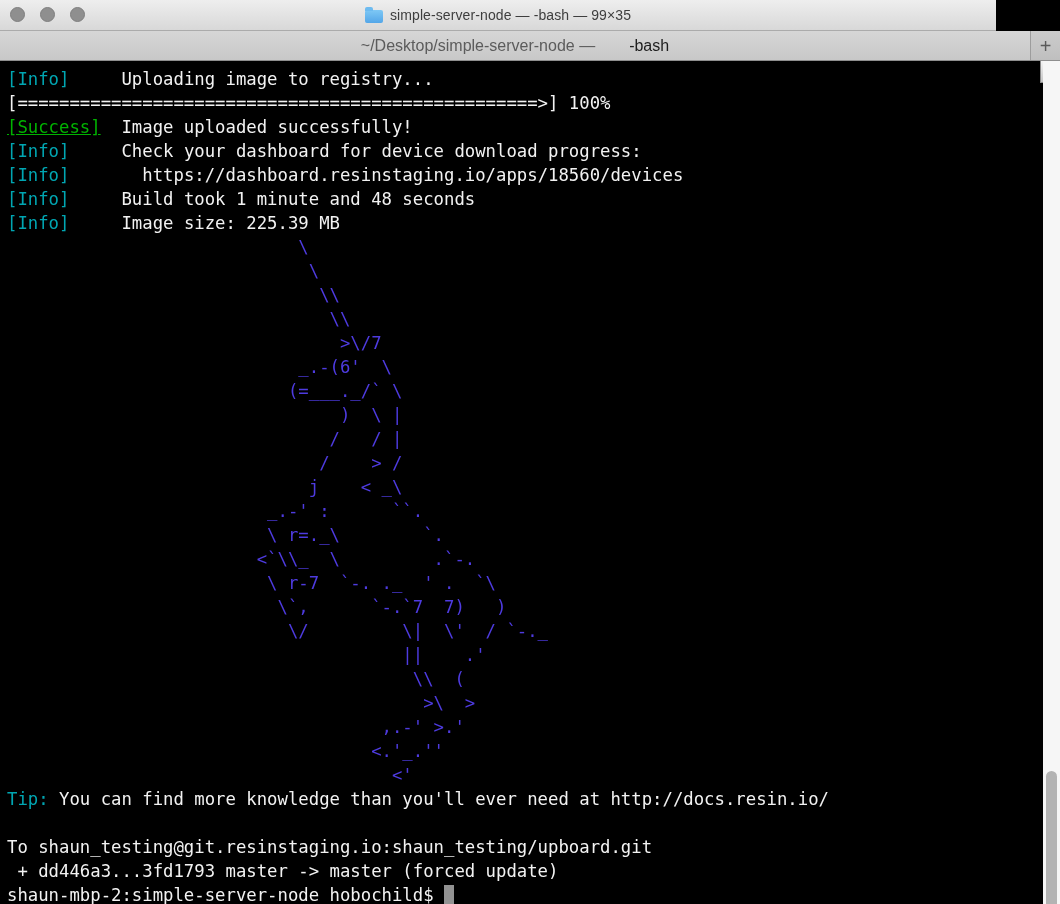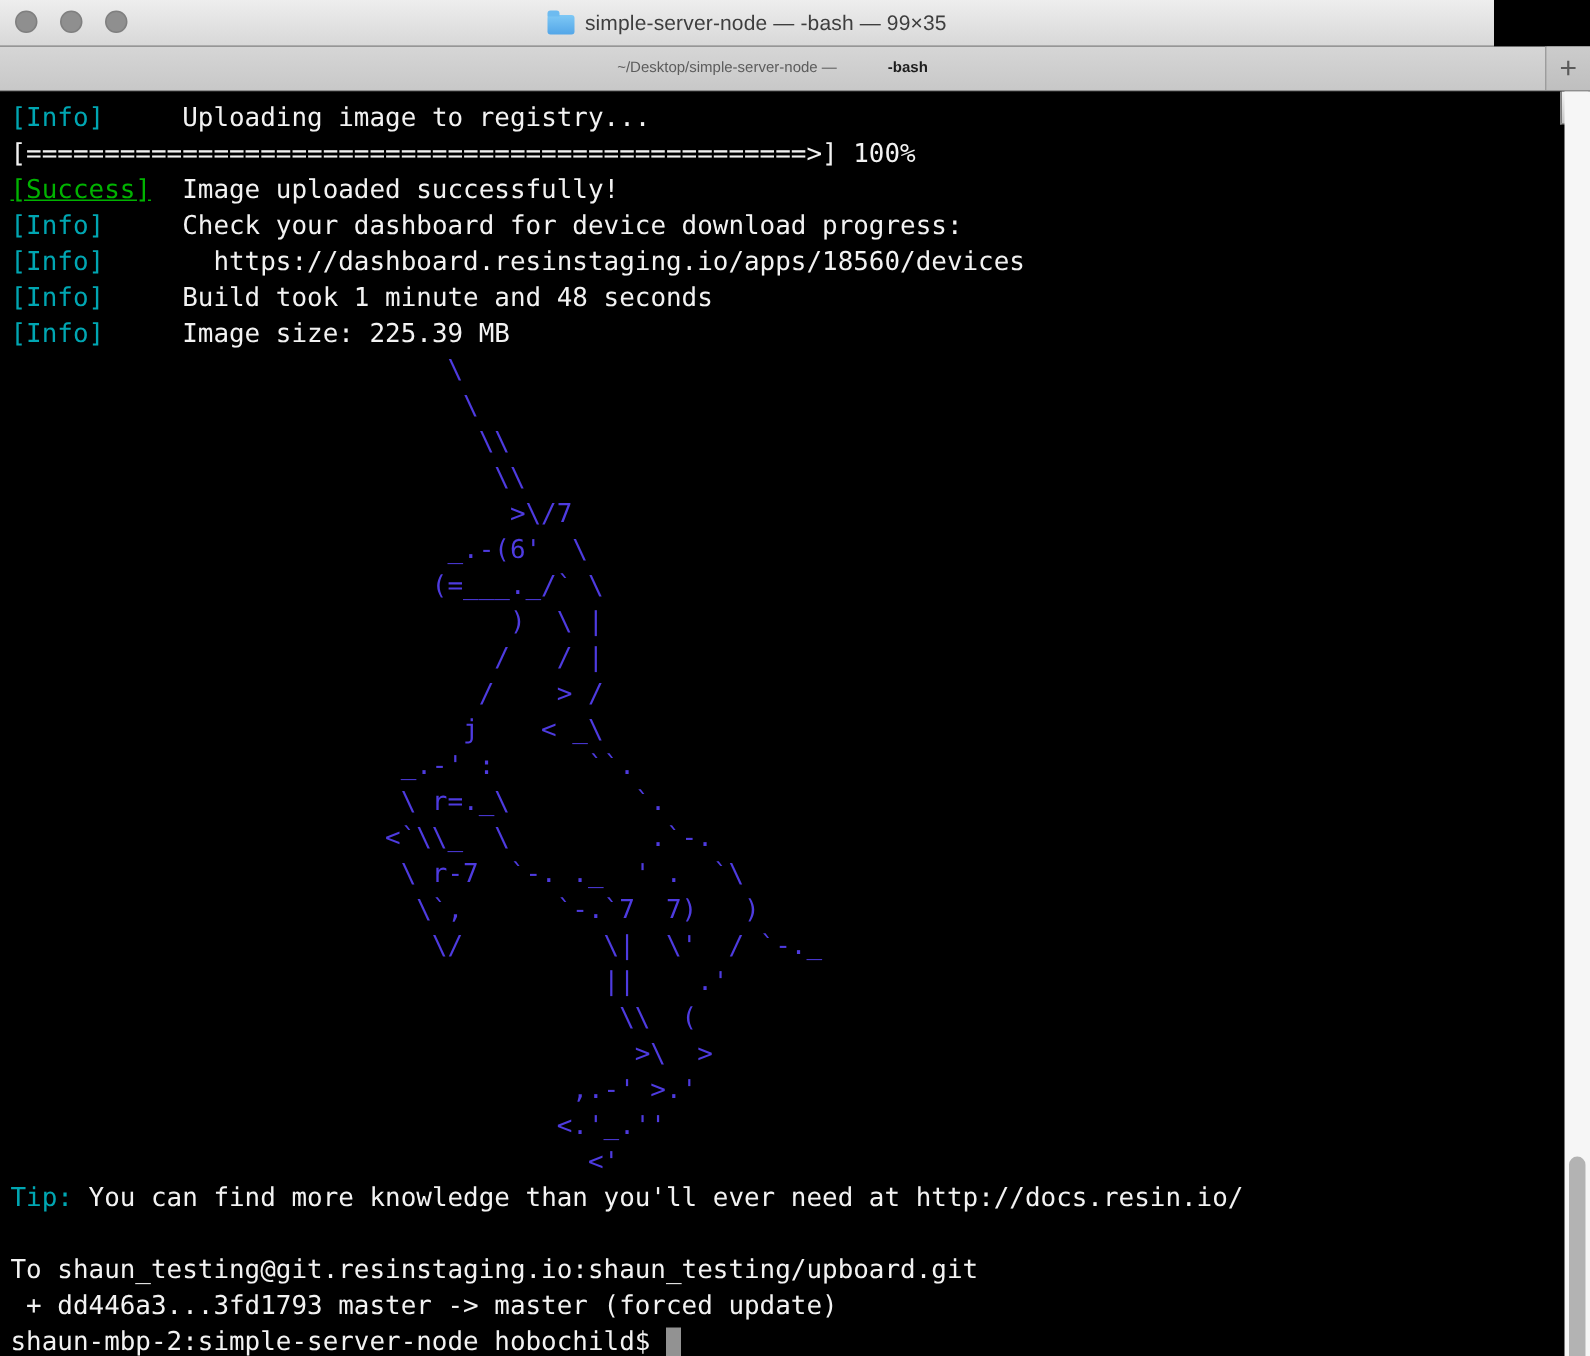--- a/index.html
+++ b/index.html
@@ -37,23 +37,23 @@
 
   
   .tabbar{
     position:absolute;top:31px;left:0;width:1060px;height:29px;
     background:linear-gradient(#d6d6d6,#c8c8c8);
     border-bottom:1px solid #8e8e8e;box-sizing:content-box;
   }
   .tab{
     position:absolute;left:0;top:0;width:1030px;height:29px;
     display:flex;align-items:center;justify-content:center;
-    font-size:10px;color:#5c5c5c;
+    font-size:16px;color:#5c5c5c;
   }
-  .tab .proc{color:#1d1d1d;font-weight:700;margin-left:34px;}
+  .tab .proc{color:#1d1d1d;font-weight:400;margin-left:34px;}
   .newtab{
     position:absolute;right:0;top:0;width:29px;height:29px;
     border-left:1px solid #9d9d9d;
     background:linear-gradient(#cccccc,#bfbfbf);
     display:flex;align-items:center;justify-content:center;
     font-size:20px;font-weight:300;color:#5a5a5a;line-height:1;
   }
 
   
   .terminal{

